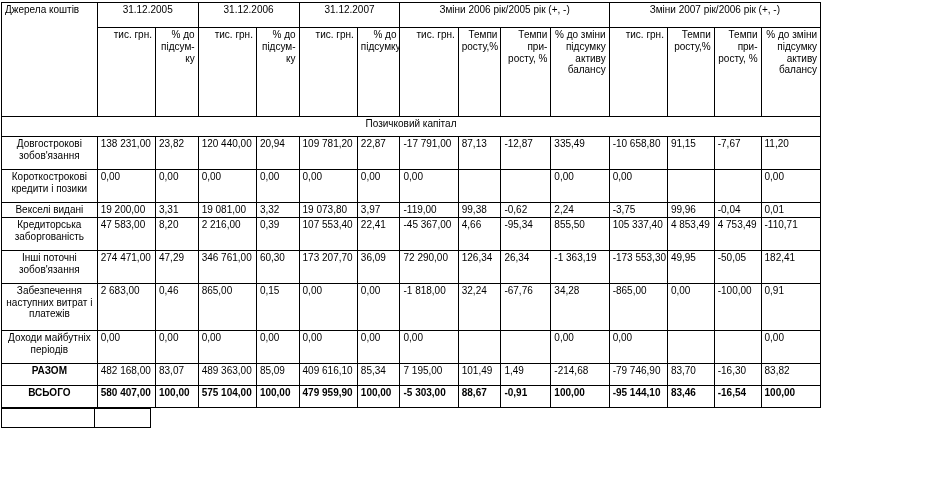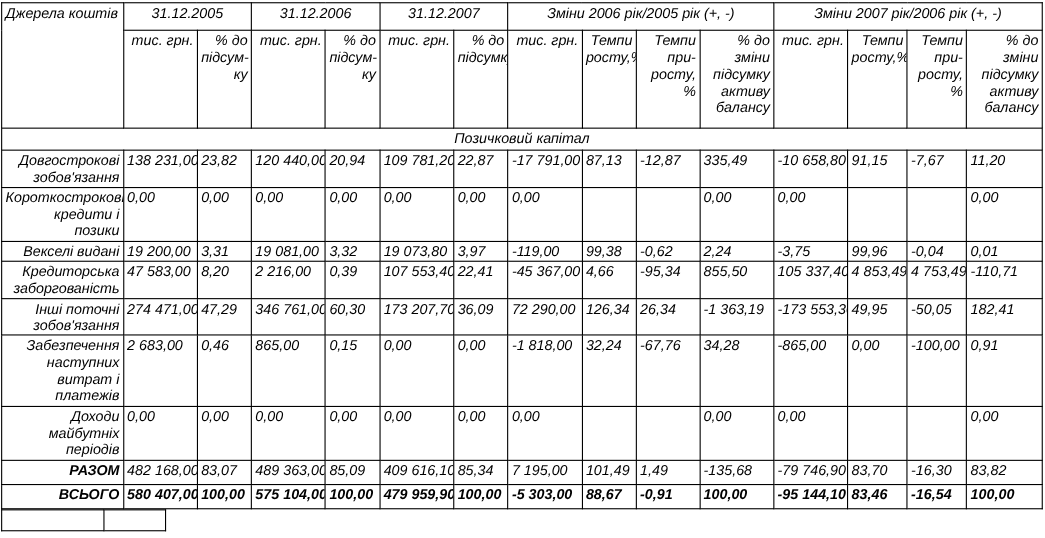--- a/index.html
+++ b/index.html
@@ -16,25 +16,24 @@
   }
   #sheet {
     position: relative;
     width: 950px;
     height: 489px;
     box-sizing: border-box;
   }
   table.fin {
     border-collapse: collapse;
     table-layout: fixed;
-    width: 947px;
+    width: 820px;
     margin-left: 1px;
     margin-top: 2px;
-    font-size: 13px;
-    font-style: italic;
+    font-size: 10px;
   }
   table.fin th, table.fin td {
     border: 1px solid #000000;
     padding: 1px 3px;
     vertical-align: top;
     line-height: 1.18;
     font-weight: normal;
     overflow: hidden;
   }
   
@@ -54,21 +53,21 @@
     vertical-align: middle;
   }
   
   .section-row td {
     text-align: center;
     vertical-align: middle;
     height: 17px;
   }
   
   td.name {
-    text-align: right;
+    text-align: center;
     vertical-align: top;
   }
   td.num {
     text-align: left;
     vertical-align: top;
     white-space: nowrap;
   }
   tr.tall td { height: 30px; }
   tr.tall3 td { height: 44px; }
   tr.total td, tr.grand td { height: 19px; }
@@ -270,21 +269,21 @@
         <td class="name">РАЗОМ</td>
         <td class="num">482 168,00</td>
         <td class="num">83,07</td>
         <td class="num">489 363,00</td>
         <td class="num">85,09</td>
         <td class="num">409 616,10</td>
         <td class="num">85,34</td>
         <td class="num">7 195,00</td>
         <td class="num">101,49</td>
         <td class="num">1,49</td>
-        <td class="num">-135,68</td>
+        <td class="num">-214,68</td>
         <td class="num">-79 746,90</td>
         <td class="num">83,70</td>
         <td class="num">-16,30</td>
         <td class="num">83,82</td>
       </tr>
 
       <tr class="grand">
         <td class="name">ВСЬОГО</td>
         <td class="num">580 407,00</td>
         <td class="num">100,00</td>

